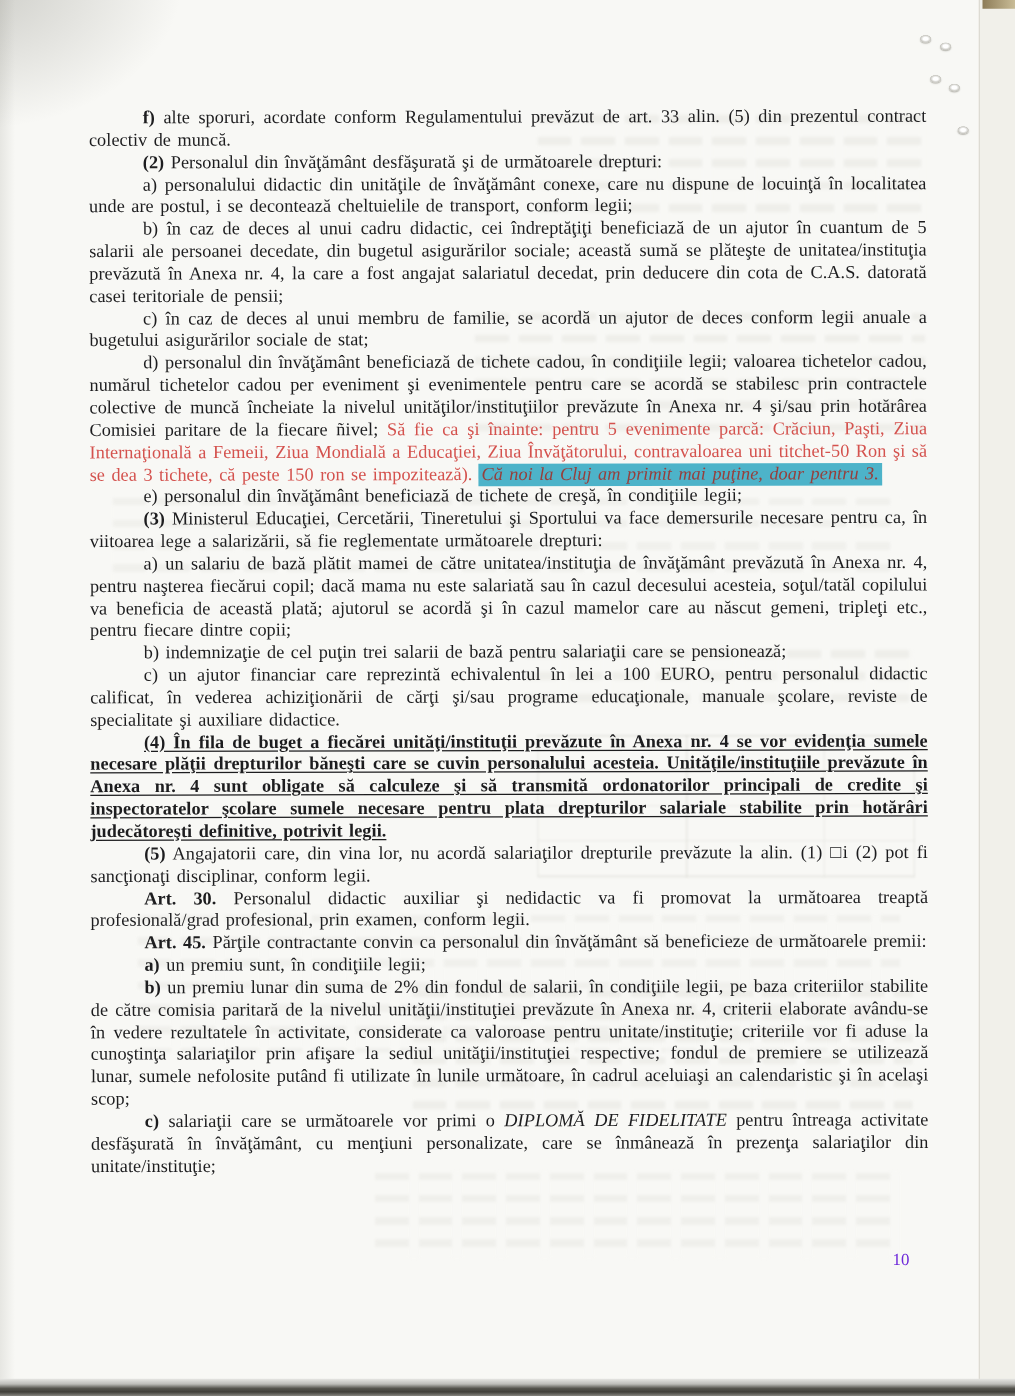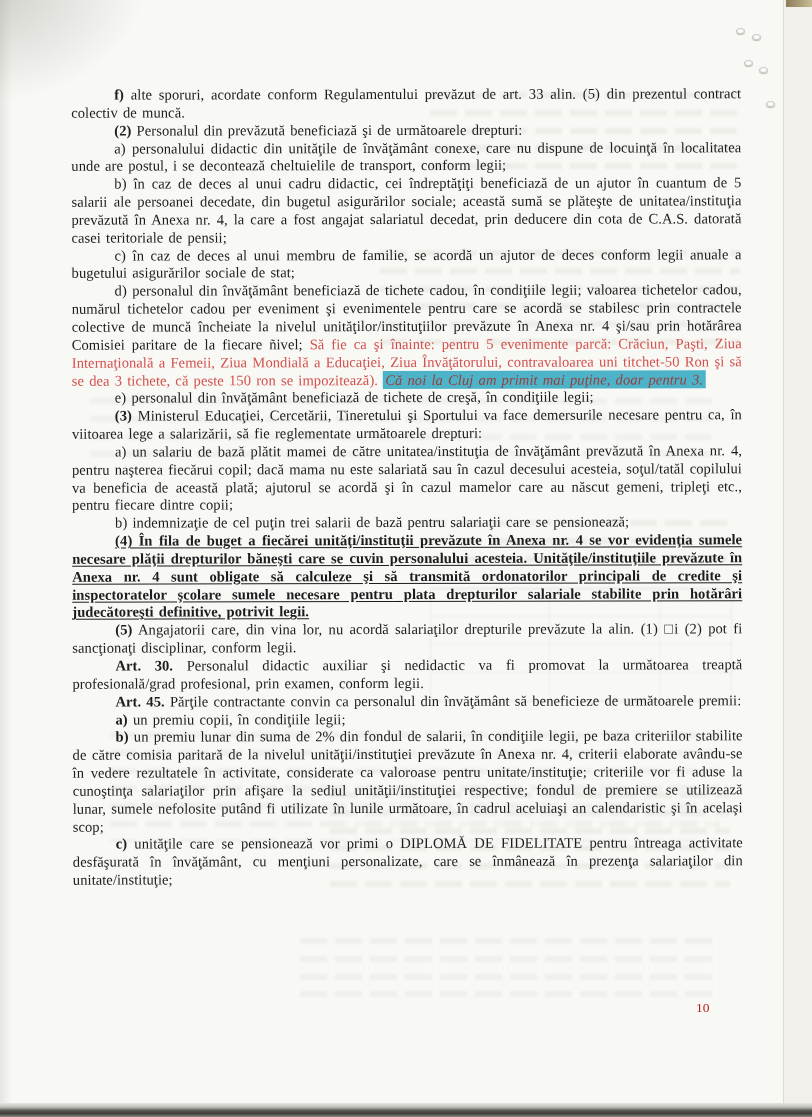--- a/index.html
+++ b/index.html
@@ -42,56 +42,57 @@
   .text-block{
     position:absolute;left:72px;top:86px;width:670px;color:var(--ink);
     font-size:14.6px;line-height:17.85px;text-align:justify;
     letter-spacing:0.05px;word-spacing:0.1em;transform:rotate(-0.12deg);}
   p.para{margin:0;text-indent:43px;}
   .b{font-weight:bold;}
   .red{color:var(--red-text);}
   .hl{background:var(--highlight-bg);color:var(--highlight-text);
     padding:1px 3px 1px 2px;box-decoration-break:clone;font-style:italic;-webkit-box-decoration-break:clone;}
   .u-bold{font-weight:bold;text-decoration:underline;text-underline-offset:2px;}
-  .it{}
-  .page-number{position:absolute;left:696px;top:1000px;font-size:13.5px;color:#b91c1c;
+  .it{font-style:italic;}
+  .page-number{position:absolute;left:714px;top:1000px;font-size:13.5px;color:#6d28d9;
     font-family:"Liberation Serif",serif;}
 </style>
 </head>
 <body>
 
 <div class="scan">
 
   <div class="ghost" style="left:430px;top:92px;width:310px;height:88px;"></div>
   <div class="ghost" style="left:380px;top:250px;width:360px;height:95px;"></div>
   <div class="ghost" style="left:90px;top:398px;width:630px;height:72px;opacity:0.38;"></div>
   <div class="ghost" style="left:420px;top:520px;width:310px;height:44px;"></div>
   <div class="ghost-table" style="left:430px;top:588px;width:300px;height:112px;"></div>
   <div class="ghost" style="left:110px;top:732px;width:610px;height:110px;opacity:0.4;"></div>
   <div class="ghost" style="left:330px;top:792px;width:400px;height:96px;"></div>
   <div class="ghost" style="left:300px;top:938px;width:420px;height:68px;opacity:0.42;"></div>
 
   <div class="text-block">
     <p class="para"><span class="b">f)</span><span> alte sporuri, acordate conform Regulamentului prevăzut de art. 33 alin. (5) din prezentul contract colectiv de muncă.</span></p>
-    <p class="para"><span class="b">(2)</span><span> Personalul din prevăzută beneficiază şi de următoarele drepturi:</span></p>
+    <p class="para"><span class="b">(2)</span><span> Personalul din învăţământ desfăşurată şi de următoarele drepturi:</span></p>
     <p class="para"><span>a) personalului didactic din unităţile de învăţământ conexe, care nu dispune de locuinţă în localitatea unde are postul, i se decontează cheltuielile de transport, conform legii;</span></p>
     <p class="para"><span>b) în caz de deces al unui cadru didactic, cei îndreptăţiţi beneficiază de un ajutor în cuantum de 5 salarii ale persoanei decedate, din bugetul asigurărilor sociale; această sumă se plăteşte de unitatea/instituţia prevăzută în Anexa nr. 4, la care a fost angajat salariatul decedat, prin deducere din cota de C.A.S. datorată casei teritoriale de pensii;</span></p>
     <p class="para"><span>c) în caz de deces al unui membru de familie, se acordă un ajutor de deces conform legii anuale a bugetului asigurărilor sociale de stat;</span></p>
     <p class="para"><span>d) personalul din învăţământ beneficiază de tichete cadou, în condiţiile legii; valoarea tichetelor cadou, numărul tichetelor cadou per eveniment şi evenimentele pentru care se acordă se stabilesc prin contractele colective de muncă încheiate la nivelul unităţilor/instituţiilor prevăzute în Anexa nr. 4 şi/sau prin hotărârea Comisiei paritare de la fiecare ñivel; </span><span class="red">Să fie ca şi înainte: pentru 5 evenimente parcă: Crăciun, Paşti, Ziua Internaţională a Femeii, Ziua Mondială a Educaţiei, Ziua Învăţătorului, contravaloarea uni titchet-50 Ron şi să se dea 3 tichete, că peste 150 ron se impozitează). </span><span class="hl">Că noi la Cluj am primit mai puţine, doar pentru 3.</span></p>
     <p class="para"><span>e) personalul din învăţământ beneficiază de tichete de creşă, în condiţiile legii;</span></p>
     <p class="para"><span class="b">(3)</span><span> Ministerul Educaţiei, Cercetării, Tineretului şi Sportului va face demersurile necesare pentru ca, în viitoarea lege a salarizării, să fie reglementate următoarele drepturi:</span></p>
     <p class="para"><span>a) un salariu de bază plătit mamei de către unitatea/instituţia de învăţământ prevăzută în Anexa nr. 4, pentru naşterea fiecărui copil; dacă mama nu este salariată sau în cazul decesului acesteia, soţul/tatăl copilului va beneficia de această plată; ajutorul se acordă şi în cazul mamelor care au născut gemeni, tripleţi etc., pentru fiecare dintre copii;</span></p>
     <p class="para"><span>b) indemnizaţie de cel puţin trei salarii de bază pentru salariaţii care se pensionează;</span></p>
+    <p class="para"><span>c) un ajutor financiar care reprezintă echivalentul în lei a 100 EURO, pentru personalul didactic calificat, în vederea achiziţionării de cărţi şi/sau programe educaţionale, manuale şcolare, reviste de specialitate şi auxiliare didactice.</span></p>
     <p class="para"><span class="u-bold">(4) În fila de buget a fiecărei unităţi/instituţii prevăzute în Anexa nr. 4 se vor evidenţia sumele necesare plăţii drepturilor băneşti care se cuvin personalului acesteia. Unităţile/instituţiile prevăzute în Anexa nr. 4 sunt obligate să calculeze şi să transmită ordonatorilor principali de credite şi inspectoratelor şcolare sumele necesare pentru plata drepturilor salariale stabilite prin hotărâri judecătoreşti definitive, potrivit legii.</span></p>
     <p class="para"><span class="b">(5)</span><span> Angajatorii care, din vina lor, nu acordă salariaţilor drepturile prevăzute la alin. (1) □i (2) pot fi sancţionaţi disciplinar, conform legii.</span></p>
     <p class="para"><span class="b">Art. 30.</span><span> Personalul didactic auxiliar şi nedidactic va fi promovat la următoarea treaptă profesională/grad profesional, prin examen, conform legii.</span></p>
     <p class="para"><span class="b">Art. 45.</span><span> Părţile contractante convin ca personalul din învăţământ să beneficieze de următoarele premii:</span></p>
-    <p class="para"><span class="b">a)</span><span> un premiu copii, în condiţiile legii;</span></p>
+    <p class="para"><span class="b">a)</span><span> un premiu sunt, în condiţiile legii;</span></p>
     <p class="para"><span class="b">b)</span><span> un premiu lunar din suma de 2% din fondul de salarii, în condiţiile legii, pe baza criteriilor stabilite de către comisia paritară de la nivelul unităţii/instituţiei prevăzute în Anexa nr. 4, criterii elaborate avându-se în vedere rezultatele în activitate, considerate ca valoroase pentru unitate/instituţie; criteriile vor fi aduse la cunoştinţa salariaţilor prin afişare la sediul unităţii/instituţiei respective; fondul de premiere se utilizează lunar, sumele nefolosite putând fi utilizate în lunile următoare, în cadrul aceluiaşi an calendaristic şi în acelaşi scop;</span></p>
-    <p class="para"><span class="b">c)</span><span> unităţile care se pensionează vor primi o </span><span class="it">DIPLOMĂ DE FIDELITATE</span><span> pentru întreaga activitate desfăşurată în învăţământ, cu menţiuni personalizate, care se înmânează în prezenţa salariaţilor din unitate/instituţie;</span></p>
+    <p class="para"><span class="b">c)</span><span> salariaţii care se următoarele vor primi o </span><span class="it">DIPLOMĂ DE FIDELITATE</span><span> pentru întreaga activitate desfăşurată în învăţământ, cu menţiuni personalizate, care se înmânează în prezenţa salariaţilor din unitate/instituţie;</span></p>
   </div>
 
   <div class="page-number">10</div>
 
   <div class="edge-right"></div>
   <div class="corner-sliver"></div>
   <div class="shadow-tl"></div>
   <div class="shadow-left"></div>
   <div class="bottom-band"></div>
   <div class="dot" style="left:736px;top:28px;"></div>

